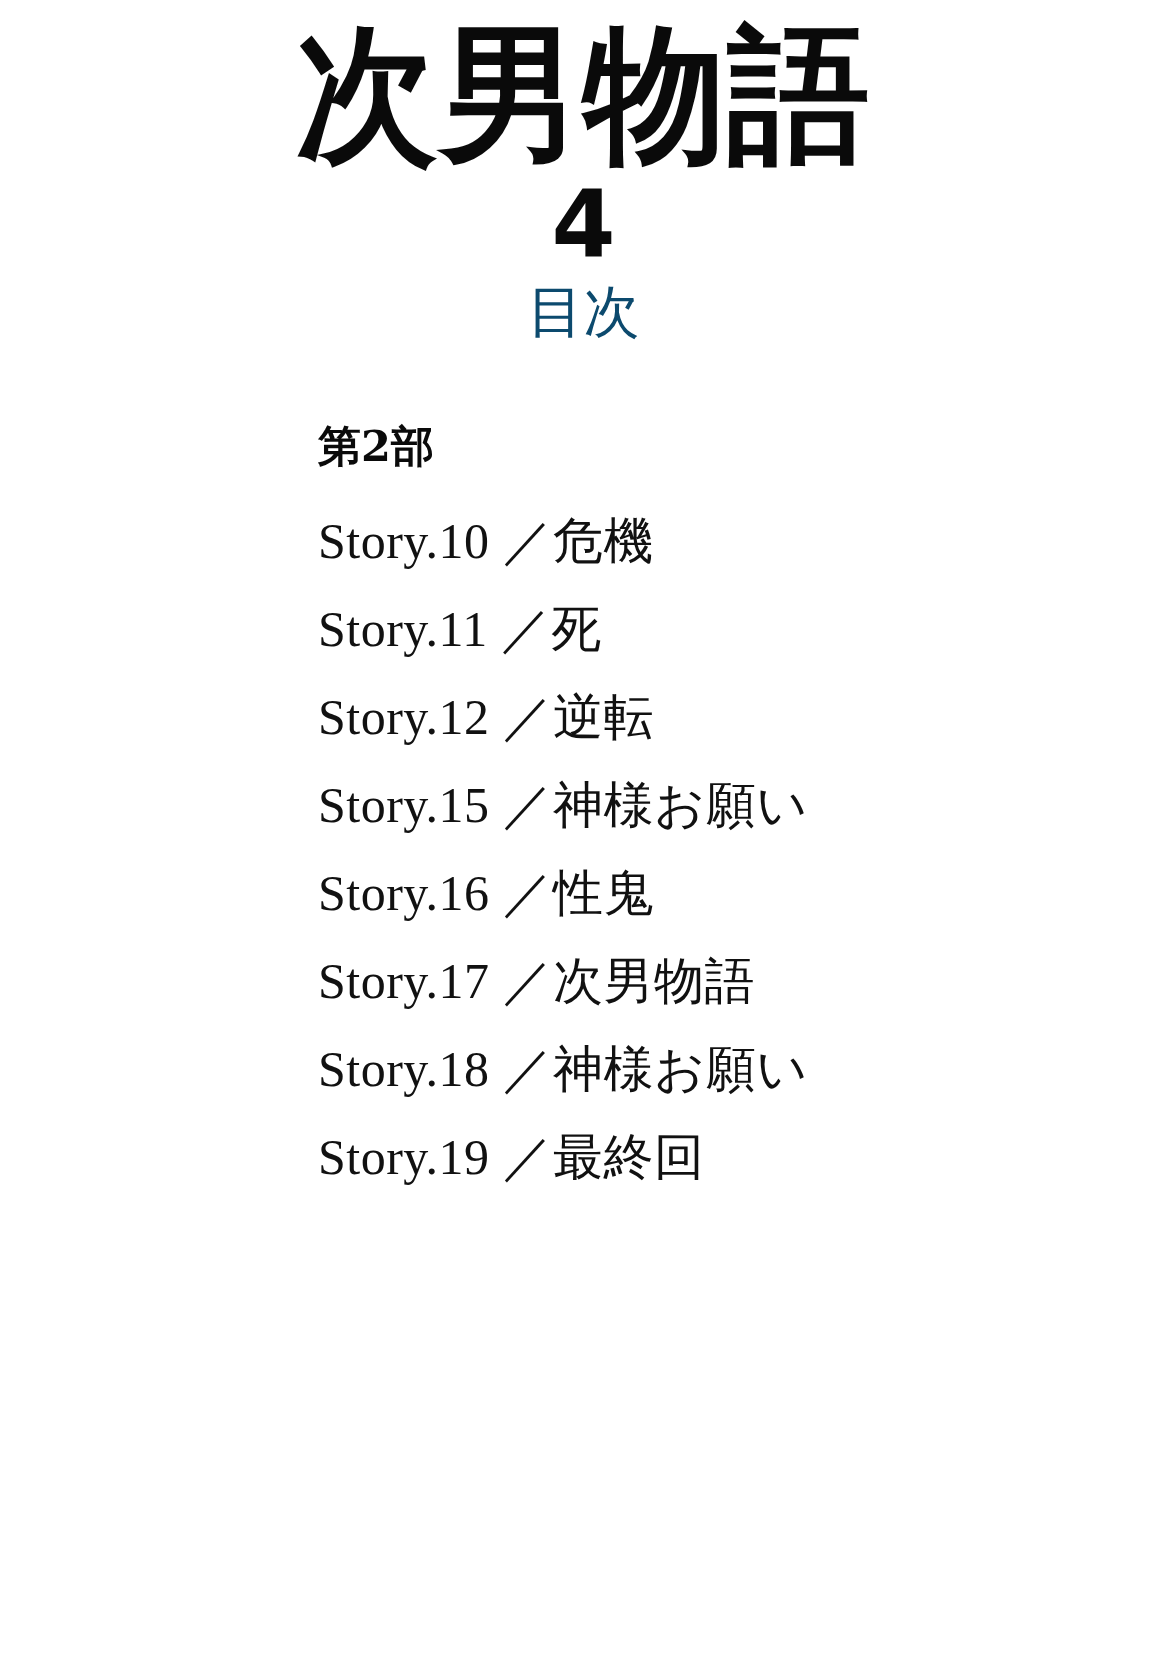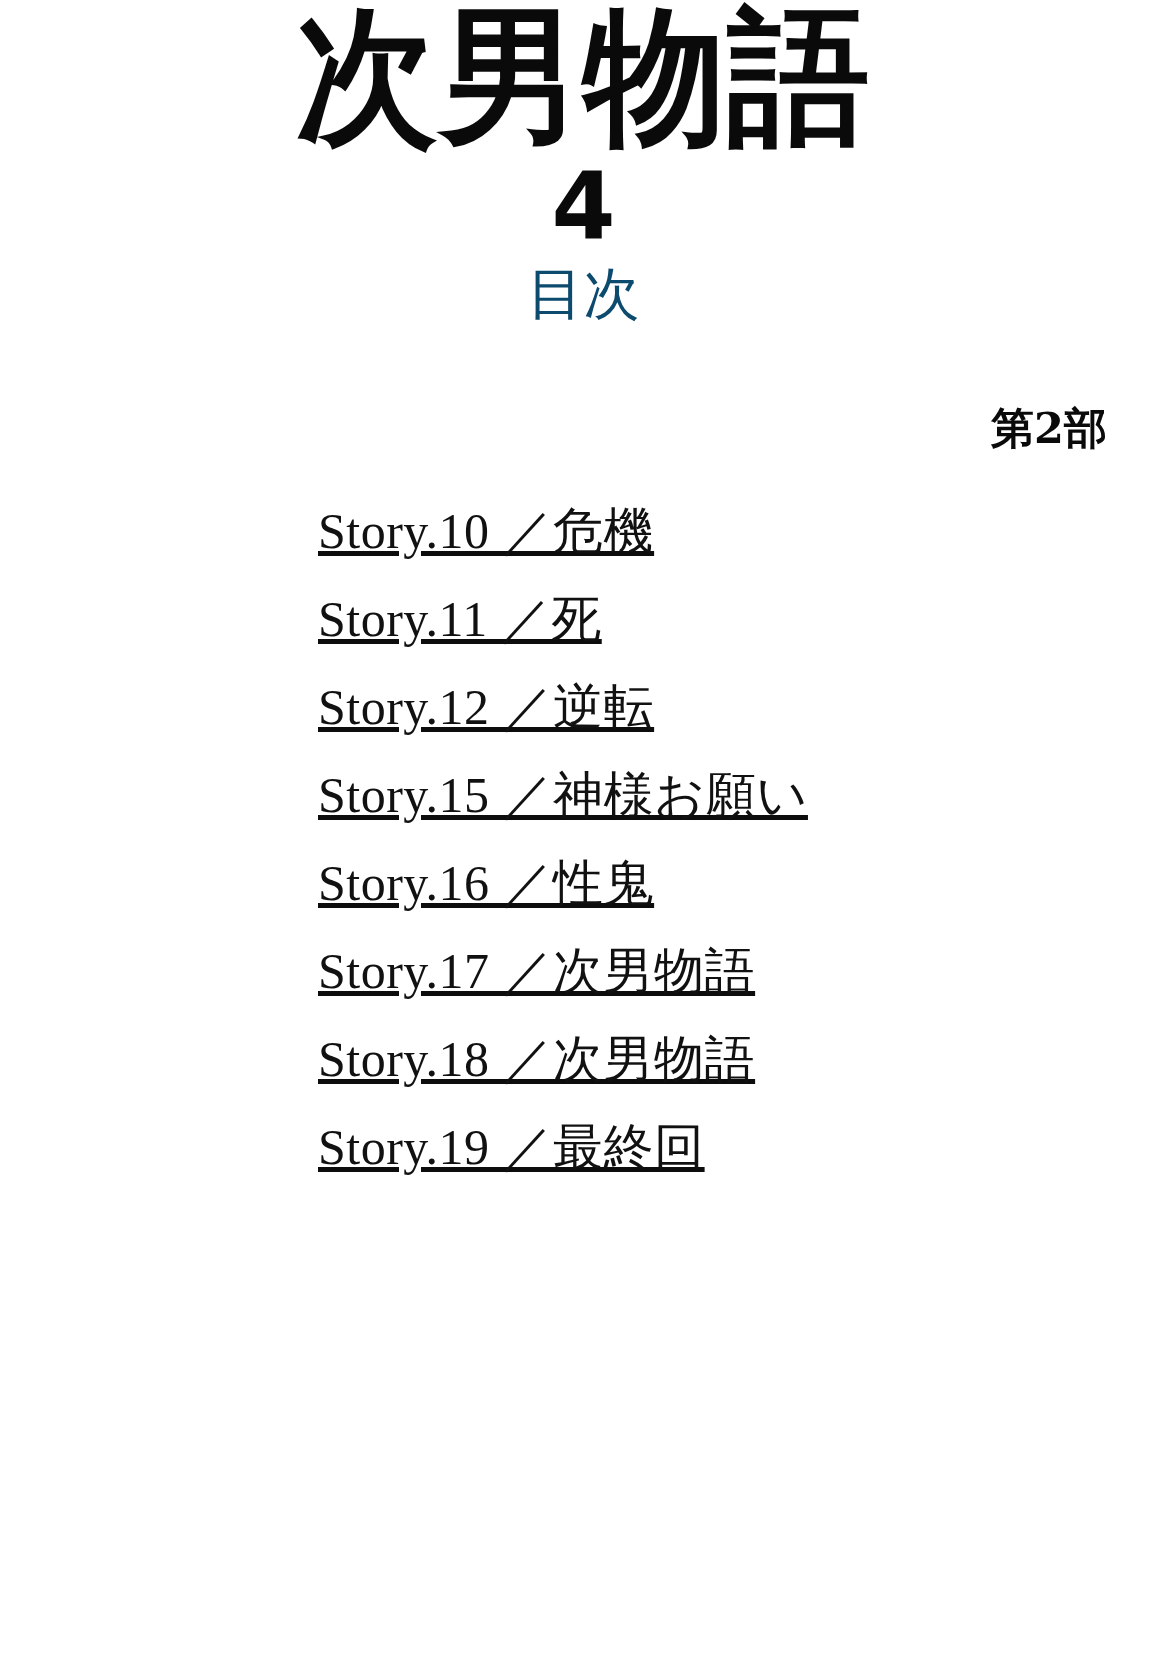--- a/index.html
+++ b/index.html
@@ -16,20 +16,21 @@
     overflow: hidden;
   }
   .page {
     width: 1167px;
     height: 1654px;
     position: relative;
     background: #ffffff;
   }
   .title-block {
     text-align: center;
+    padding-top: 18px;
   }
   .book-title {
     font-family: "DejaVu Sans", sans-serif;
     font-weight: 700;
     font-size: 148px;
     line-height: 1.05;
     letter-spacing: 2px;
     color: #0a0a0a;
     transform: scaleX(0.96);
     white-space: nowrap;
@@ -53,29 +54,27 @@
   .toc {
     margin-top: 78px;
     padding-left: 318px;
     padding-right: 60px;
   }
   .part-heading {
     font-family: "DejaVu Serif", serif;
     font-weight: 700;
     font-size: 43px;
     line-height: 1.2;
-    margin-bottom: 32px;
+    margin-bottom: 24px;
     color: #0a0a0a;
-    text-align: right;
   }
   .toc-list {
     list-style: none;
     margin: 0;
     padding: 0;
-    text-decoration: underline;
   }
   .toc-item {
     font-family: "Liberation Serif", serif;
     font-size: 50px;
     line-height: 88px;
     color: #111111;
     white-space: nowrap;
     letter-spacing: 0.5px;
   }
 </style>
@@ -92,18 +91,18 @@
 
   <div class="toc">
     <div class="part-heading">第2部</div>
     <ul class="toc-list">
       <li class="toc-item">Story.10 ／危機</li>
       <li class="toc-item">Story.11 ／死</li>
       <li class="toc-item">Story.12 ／逆転</li>
       <li class="toc-item">Story.15 ／神様お願い</li>
       <li class="toc-item">Story.16 ／性鬼</li>
       <li class="toc-item">Story.17 ／次男物語</li>
-      <li class="toc-item">Story.18 ／次男物語</li>
+      <li class="toc-item">Story.18 ／神様お願い</li>
       <li class="toc-item">Story.19 ／最終回</li>
     </ul>
   </div>
 
 </div>
 
 </body></html>

